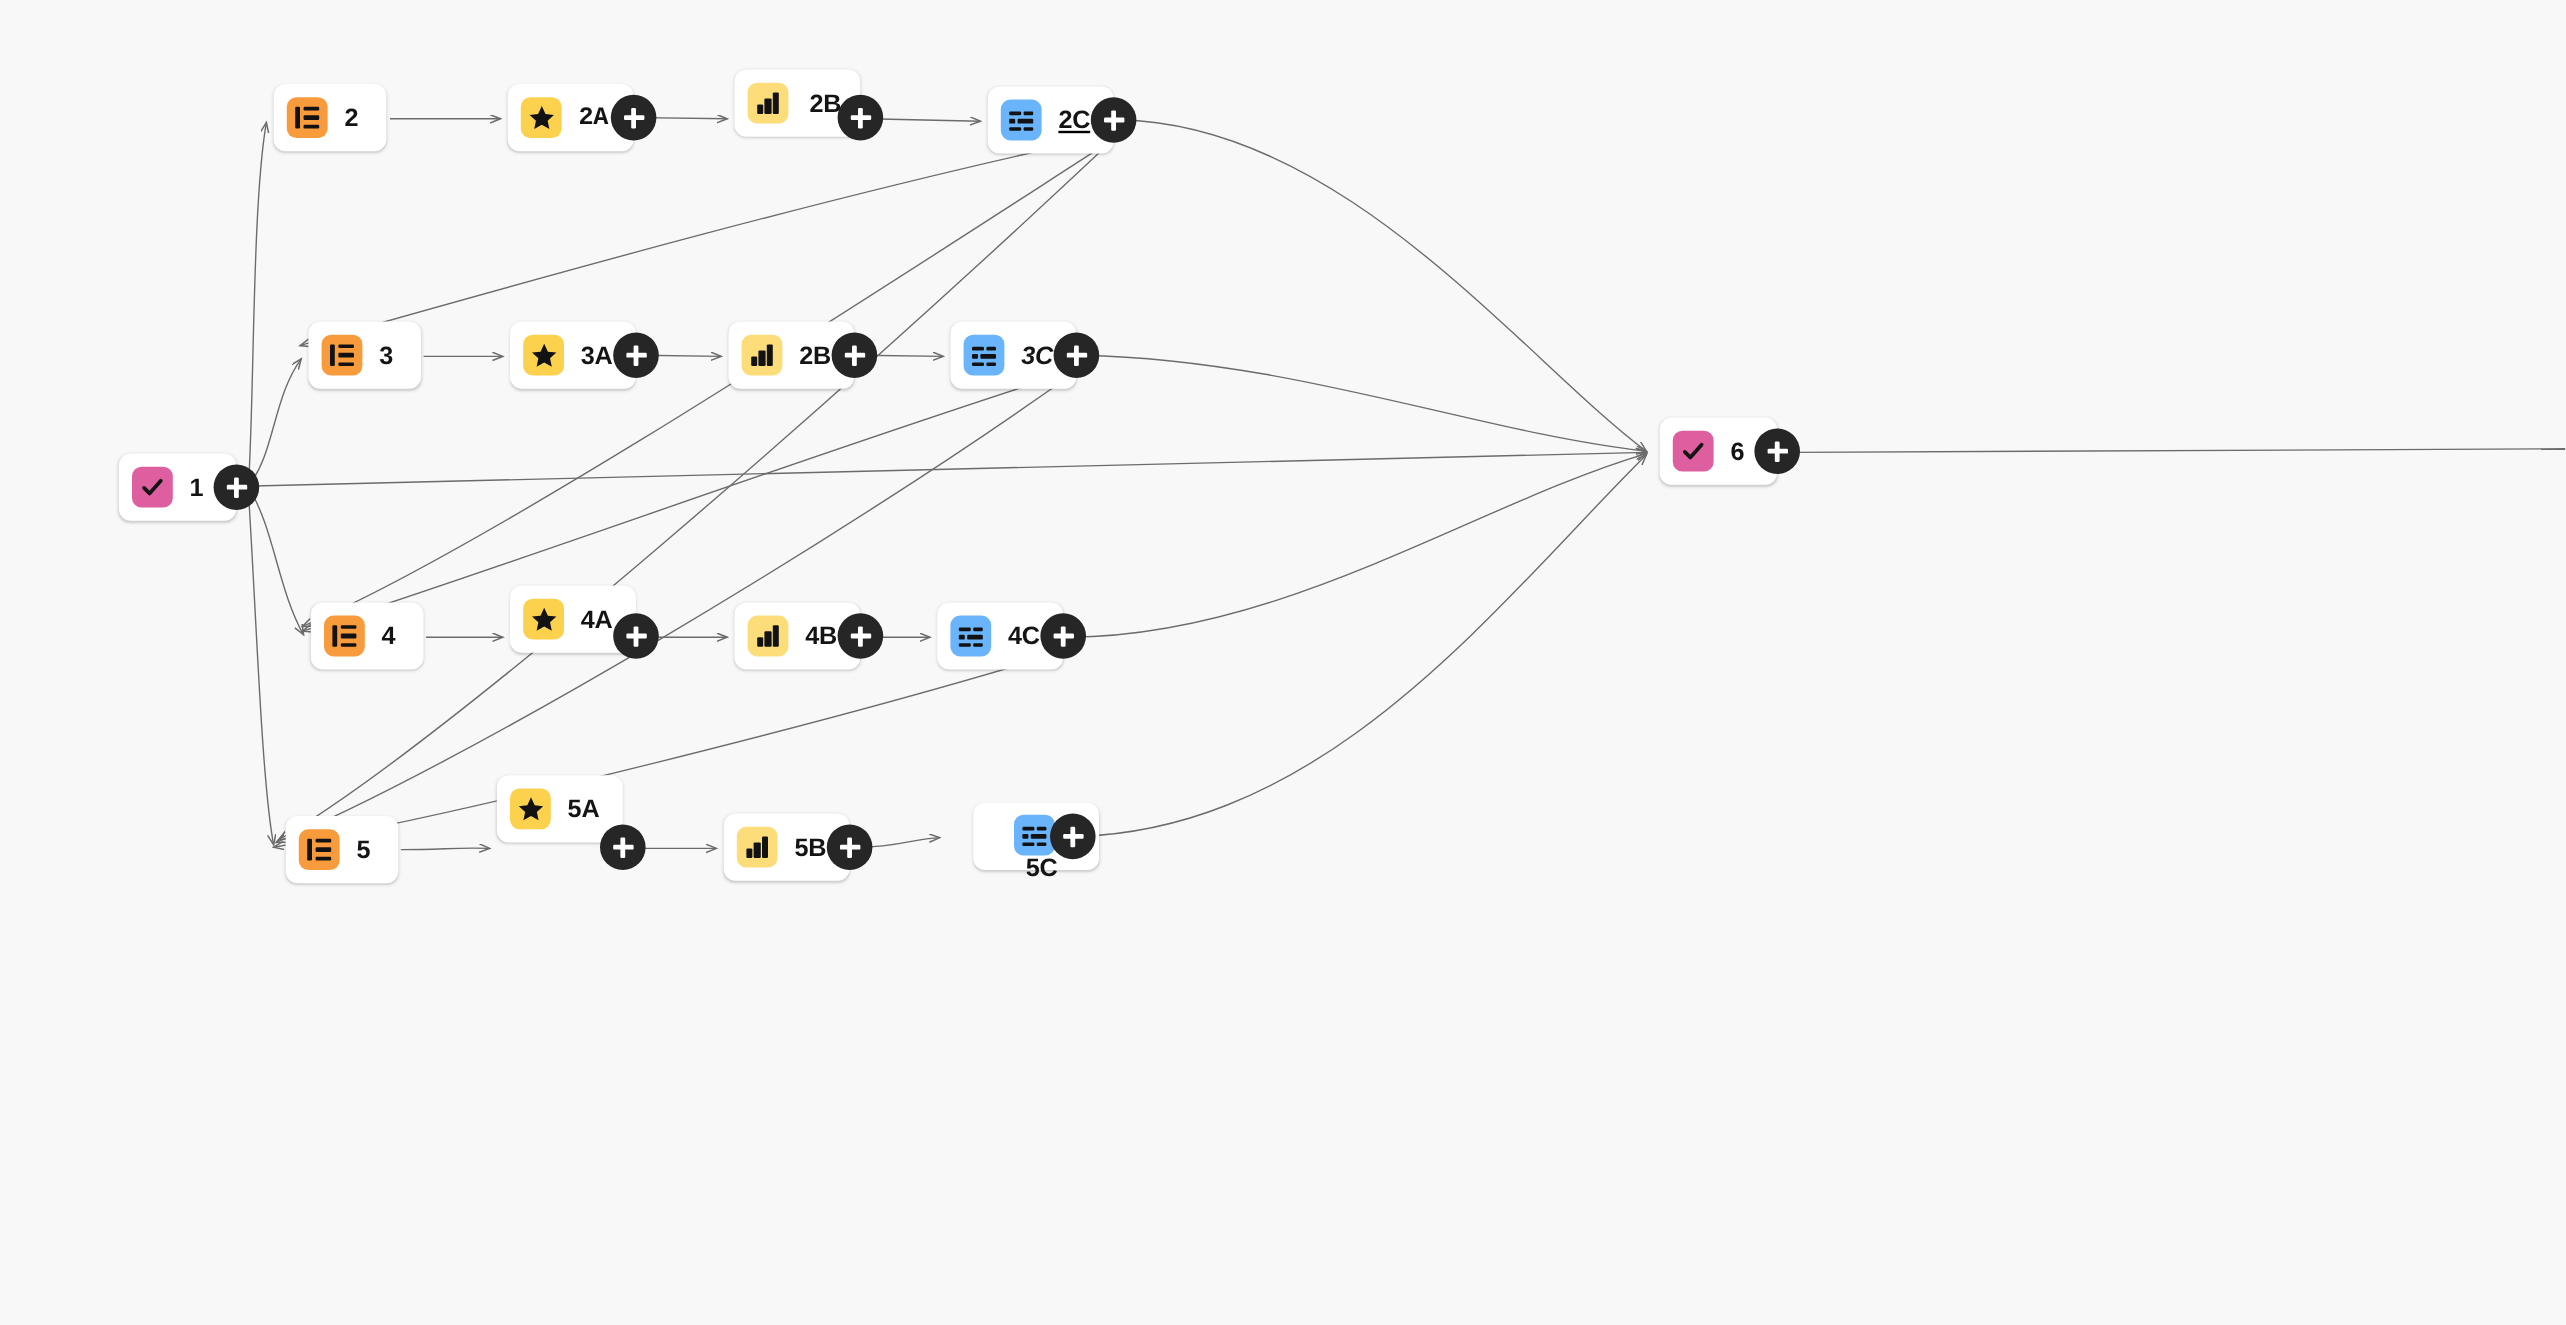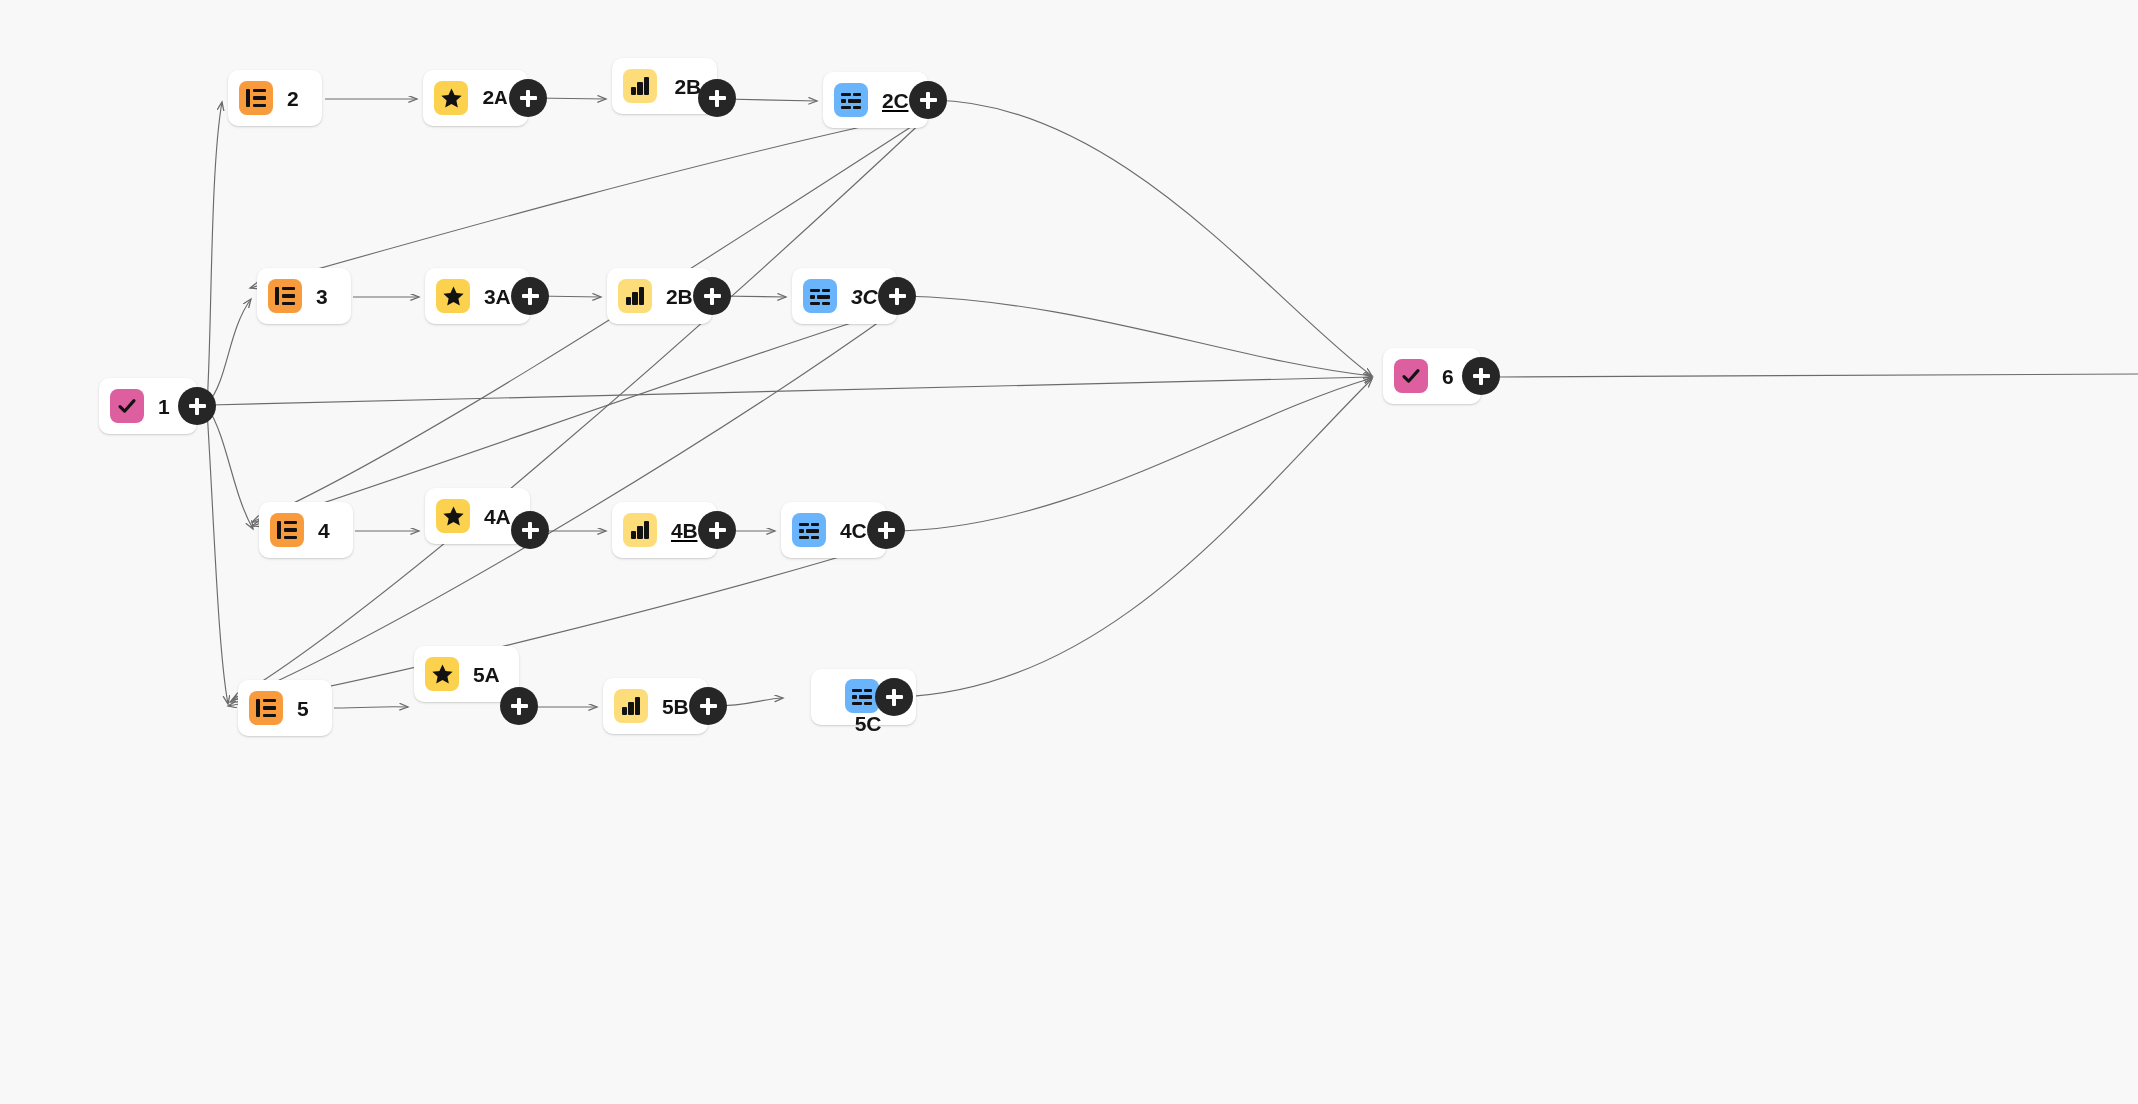--- a/index.html
+++ b/index.html
@@ -296,21 +296,21 @@
         <svg width="23" height="22" viewBox="0 0 24 23">
           <path d="M12 1.5 L15.2 8.4 L22.6 9.2 L17.1 14.2 L18.6 21.5 L12 17.8 L5.4 21.5 L6.9 14.2 L1.4 9.2 L8.8 8.4 Z" fill="#121212"></path>
         </svg>
       </div>
       <span class="node-label">4A</span>
     </div>
     <button class="add-btn" style="left: 511px; top: 511px;">
       <span class="plus-h"></span>
       <span class="plus-v"></span>
     </button>
-    <div class="node" style="left: 612px; top: 502px; min-width: 105px; text-decoration: underline;">
+    <div class="node" style="left: 612px; top: 502px; min-width: 105px;">
       <div class="node-icon ic-bars">
         <span class="b b1"></span>
         <span class="b b2"></span>
         <span class="b b3"></span>
       </div>
       <span class="node-label">4B</span>
     </div>
     <button class="add-btn" style="left: 698px; top: 511px;">
       <span class="plus-h"></span>
       <span class="plus-v"></span>

